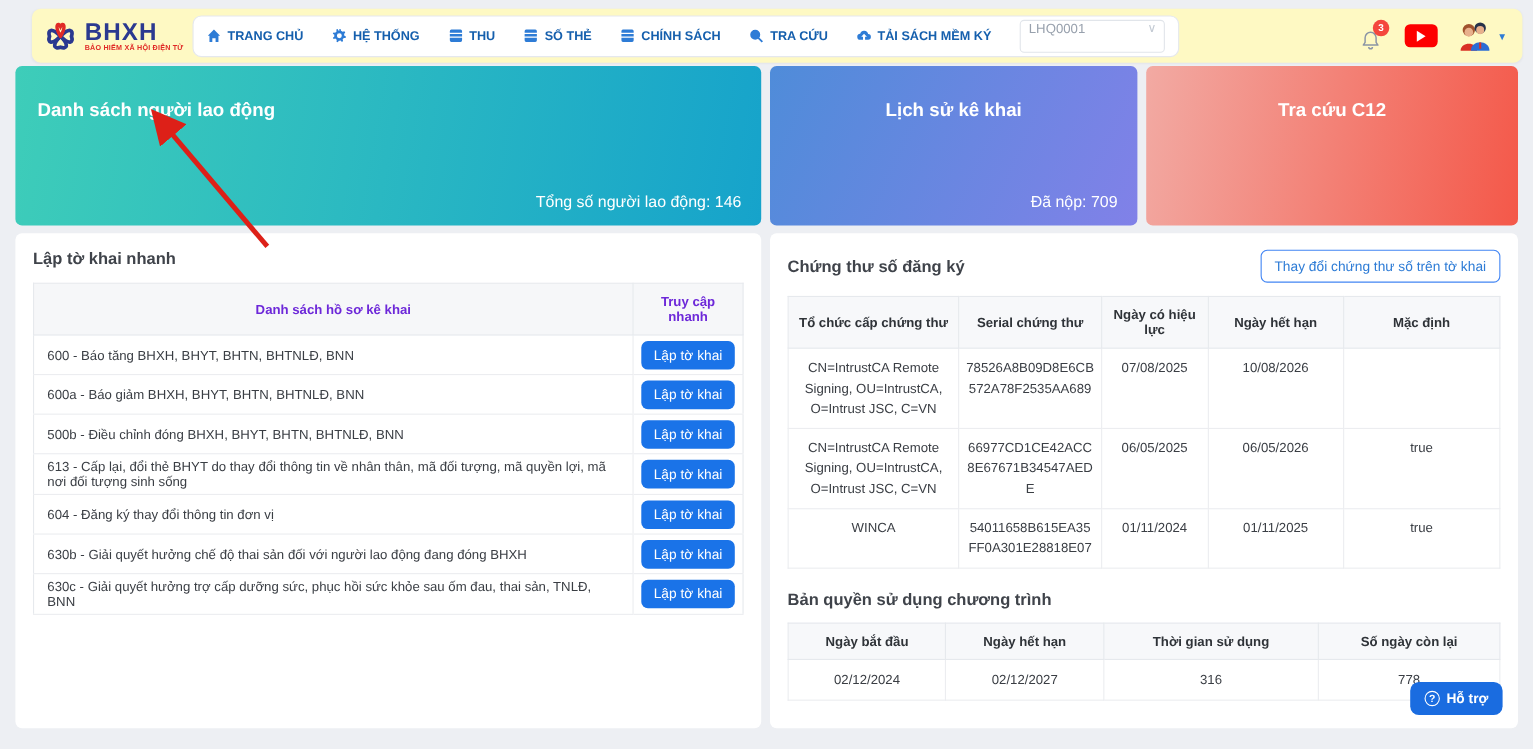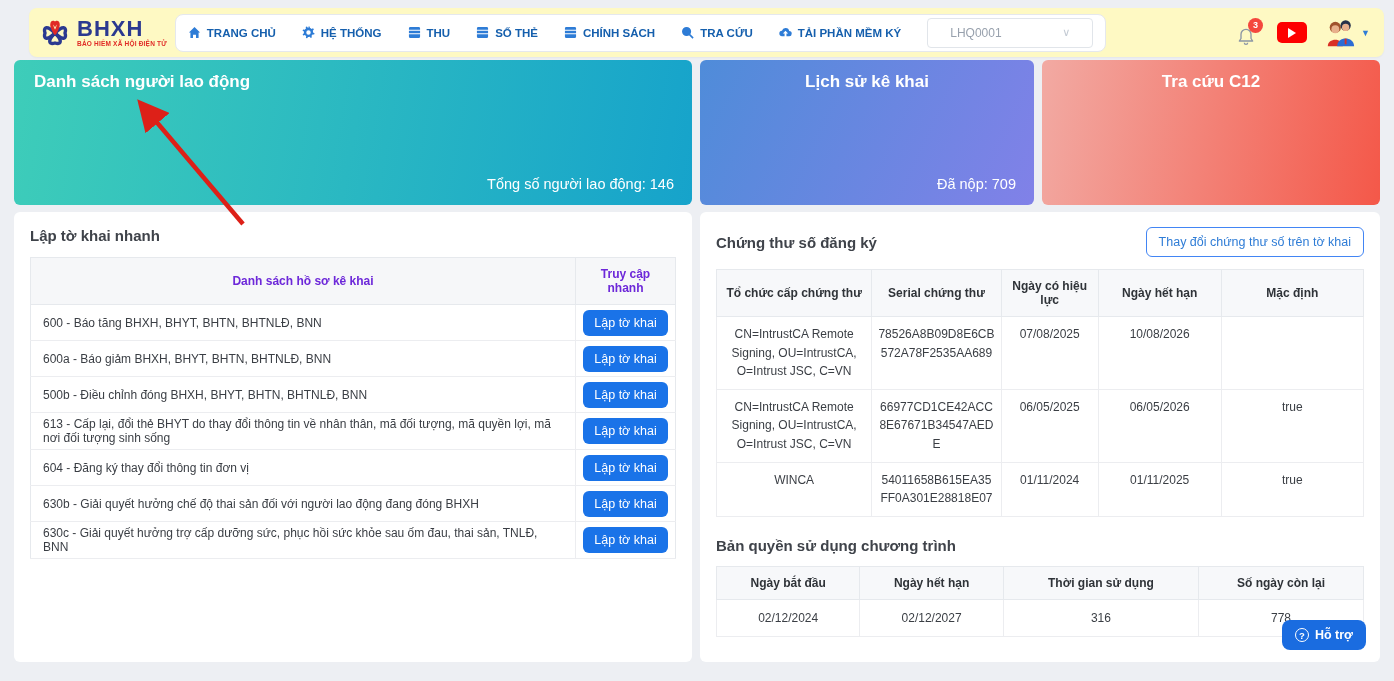--- a/index.html
+++ b/index.html
@@ -24,23 +24,23 @@
   .logo-subtitle { font-size:6.5px; font-weight:bold; color:#e02a26; letter-spacing:.2px; margin-top:1px; }
   .nav-wrap {
     margin-left:8px; height:38px; border:1px solid #e5e8ed; border-radius:8px;
     display:flex; align-items:center; padding:0 12px; gap:26px; background:#fff;
   }
   .nav-item { display:flex; align-items:center; gap:6px; cursor:pointer; white-space:nowrap; }
   .nav-item .lbl { font-size:11.5px; font-weight:bold; color:#155fad; }
   .nav-icon { display:inline-flex; width:13px; height:13px; }
   .nav-icon svg { width:13px; height:13px; fill:#2e7cd6; }
   .unit-select {
-    width:166px; height:30px; border:1px solid #e1e5ea; border-radius:4px;
-    display:flex; align-items:center; justify-content:space-between;
-    padding:0 22px; font-size:12px; color:#98a1ad; background:#fff; cursor:pointer;
+    width:132px; height:30px; border:1px solid #e1e5ea; border-radius:4px;
+    display:flex; justify-content:space-between;
+    padding:0 7px; font-size:12px; color:#98a1ad; background:#fff; cursor:pointer;
   }
   .unit-select .chev { color:#c3cad3; font-size:11px; }
   .header-right { margin-left:auto; display:flex; align-items:center; gap:17px; }
   .bell-wrap { position:relative; width:24px; height:26px; cursor:pointer; }
   .bell-wrap svg { width:20px; height:20px; position:absolute; left:0; bottom:0; stroke:#8b95a5; fill:none; stroke-width:1.6; }
   .badge {
     position:absolute; top:-2px; right:-3px; min-width:15px; height:15px; border-radius:50%;
     background:#f4473d; color:#fff; font-size:9px; font-weight:bold;
     display:flex; align-items:center; justify-content:center;
   }
@@ -53,21 +53,21 @@
   .avatar-wrap svg { width:32px; height:30px; }
   .avatar-caret { color:#2e7cd6; font-size:9px; }
 
   
   .main {
     position:absolute; left:14px; top:60px; width:1366px; bottom:19px;
     display:grid; grid-template-columns:678px 680px; column-gap:8px; row-gap:7px;
     grid-template-rows:145px 1fr;
   }
   .top-cards-right { display:grid; grid-template-columns:334px 338px; column-gap:8px;text-align:center; }
-  .stat-card { border-radius:6px; position:relative; padding:12px 20px; color:#fff; }
+  .stat-card { border-radius:6px; position:relative; padding:30px 20px; color:#fff; }
   .card-teal  { background:linear-gradient(100deg,#3ecdb9,#16a3cb); }
   .card-blue  { background:linear-gradient(115deg,#4f8cd9,#8181e8); }
   .card-red   { background:linear-gradient(100deg,#f2aaa3,#f45849); }
   .card-title { font-size:17px; font-weight:bold; }
   .card-stat  { position:absolute; right:18px; bottom:13px; font-size:14.5px; }
 
   .panel { background:#fff; border-radius:6px; padding:15px 16px; position:relative; }
   .panel-heading { font-size:15px; font-weight:bold; color:#3f434a; }
 
   
@@ -194,21 +194,21 @@
           </svg>
       </span>
       <span class="lbl">TRA CỨU</span>
     </div>
     <div class="nav-item">
       <span class="nav-icon">
         <svg viewBox="0 0 14 14">
             <path d="M3.5 11 A3 3 0 0 1 3.2 5 A4 4 0 0 1 11 5.4 A2.8 2.8 0 0 1 10.8 11 L8 11 L8 8 L9.8 8 L7 5 L4.2 8 L6 8 L6 11 Z"></path>
           </svg>
       </span>
-      <span class="lbl">TẢI PHẦN MỀM KÝ</span>
+      <span class="lbl">TẢI SÁCH MỀM KÝ</span>
     </div>
     <div class="unit-select">
       <span>LHQ0001</span>
       <span class="chev">∨</span>
     </div>
   </div>
 
   <div class="header-right">
     <div class="bell-wrap">
       <svg viewBox="0 0 24 24">

